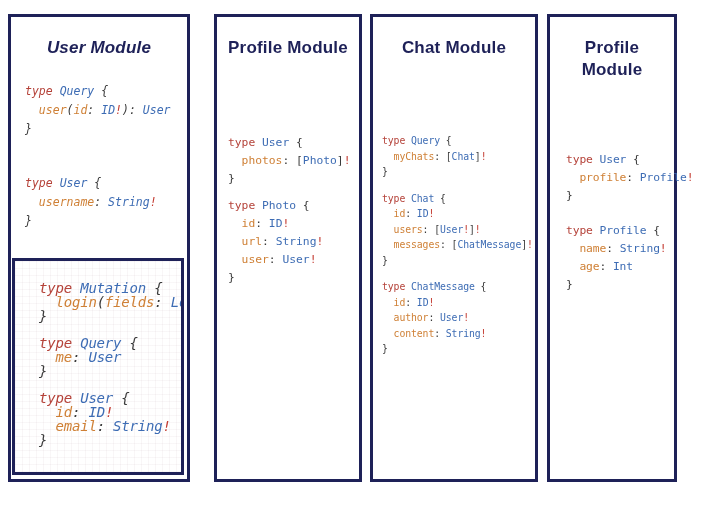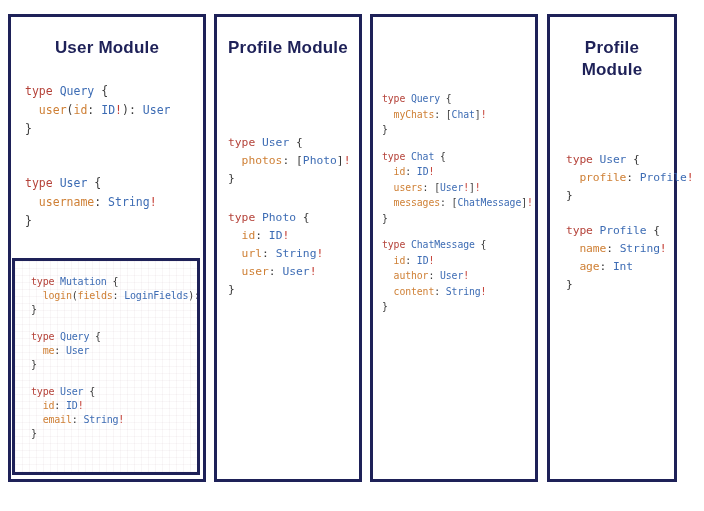--- a/index.html
+++ b/index.html
@@ -10,21 +10,21 @@
     background:#ffffff;
     font-family:"Liberation Sans", sans-serif;
     overflow:hidden;
   }
   .panel {
     position:absolute;
     top:14px; height:468px;
     background:#ffffff;
     border:3px solid var(--panel-border, #1e2158);
   }
-  .panel-user    { left:8px;   width:198px; }
+  .panel-user    { left:8px;   width:182px;font-style:italic; }
   .panel-gallery { left:214px; width:148px; }
   .panel-chat    { left:370px; width:168px; }
   .panel-profile { left:547px; width:130px; }
 
   .panel-title {
     margin:20px 4px 0;
     font-size:17px;
     line-height:22px;
     font-weight:bold;
     text-align:center;
@@ -36,21 +36,21 @@
     font-family:"DejaVu Sans Mono", monospace;
     white-space:pre;
   }
   .code-line { white-space:pre; }
 
   
   .panel-user > .codewrap    { margin-top:23px; padding-left:14px; font-size:11.5px; line-height:19px; }
   .panel-user > .codewrap .code-block + .code-block { margin-top:35px; }
 
   .panel-gallery > .codewrap { margin-top:75px; padding-left:11px; font-size:11.3px; line-height:18px; }
-  .panel-gallery > .codewrap .code-block + .code-block { margin-top:21px; }
+  .panel-gallery > .codewrap .code-block + .code-block { margin-top:9px; }
 
   .panel-chat > .codewrap    { margin-top:74px; padding-left:9px; font-size:9.8px; line-height:15.5px; letter-spacing:-0.1px; }
   .panel-chat > .codewrap .code-block + .code-block { margin-top:11px; }
 
   .panel-profile > .codewrap { margin-top:70px; padding-left:16px; font-size:11.3px; line-height:18px; letter-spacing:-0.1px; }
   .panel-profile > .codewrap .code-block + .code-block { margin-top:17px; }
 
   
   .subpanel {
     position:absolute;
@@ -65,21 +65,21 @@
     overflow:hidden;
   }
   .subpanel-title {
     margin:10px 4px 0;
     font-size:13.5px;
     line-height:17px;
     font-weight:bold;
     text-align:center;
     color:var(--title-text, #1e2158);
   }
-  .subpanel .codewrap { margin-top:14px; padding-left:16px; font-size:10px; line-height:14px; letter-spacing:-0.2px; }
+  .subpanel .codewrap { margin-top:20px; padding-left:24px; font-size:14px; line-height:14px; letter-spacing:-0.2px; }
   .subpanel .codewrap .code-block + .code-block { margin-top:13px; }
 
   
   .tok-kw { color:var(--code-keyword, #b5433a); }
   .tok-ty { color:var(--code-type, #3d6cb4); }
   .tok-fd { color:var(--code-field, #cf8036); }
   .tok-pn { color:var(--code-punct, #3b3b3b); }
   .tok-bg { color:var(--code-bang, #c43d33); }
 </style>
 </head>
@@ -95,20 +95,21 @@
       <div class="codewrap"><div class="code-block"><div class="code-line"><span class="tok-kw">type </span><span class="tok-ty">Mutation </span><span class="tok-pn">{</span></div><div class="code-line"><span class="tok-pn">  </span><span class="tok-fd">login</span><span class="tok-pn">(</span><span class="tok-fd">fields</span><span class="tok-pn">: </span><span class="tok-ty">LoginFields</span><span class="tok-pn">): </span><span class="tok-ty">User</span></div><div class="code-line"><span class="tok-pn">}</span></div></div><div class="code-block"><div class="code-line"><span class="tok-kw">type </span><span class="tok-ty">Query </span><span class="tok-pn">{</span></div><div class="code-line"><span class="tok-pn">  </span><span class="tok-fd">me</span><span class="tok-pn">: </span><span class="tok-ty">User</span></div><div class="code-line"><span class="tok-pn">}</span></div></div><div class="code-block"><div class="code-line"><span class="tok-kw">type </span><span class="tok-ty">User </span><span class="tok-pn">{</span></div><div class="code-line"><span class="tok-pn">  </span><span class="tok-fd">id</span><span class="tok-pn">: </span><span class="tok-ty">ID</span><span class="tok-bg">!</span></div><div class="code-line"><span class="tok-pn">  </span><span class="tok-fd">email</span><span class="tok-pn">: </span><span class="tok-ty">String</span><span class="tok-bg">!</span></div><div class="code-line"><span class="tok-pn">}</span></div></div></div>
     </section>
   </section>
 
   <section class="panel panel-gallery">
     <h2 class="panel-title">Profile Module</h2>
     <div class="codewrap"><div class="code-block"><div class="code-line"><span class="tok-kw">type </span><span class="tok-ty">User </span><span class="tok-pn">{</span></div><div class="code-line"><span class="tok-pn">  </span><span class="tok-fd">photos</span><span class="tok-pn">: [</span><span class="tok-ty">Photo</span><span class="tok-pn">]</span><span class="tok-bg">!</span></div><div class="code-line"><span class="tok-pn">}</span></div></div><div class="code-block"><div class="code-line"><span class="tok-kw">type </span><span class="tok-ty">Photo </span><span class="tok-pn">{</span></div><div class="code-line"><span class="tok-pn">  </span><span class="tok-fd">id</span><span class="tok-pn">: </span><span class="tok-ty">ID</span><span class="tok-bg">!</span></div><div class="code-line"><span class="tok-pn">  </span><span class="tok-fd">url</span><span class="tok-pn">: </span><span class="tok-ty">String</span><span class="tok-bg">!</span></div><div class="code-line"><span class="tok-pn">  </span><span class="tok-fd">user</span><span class="tok-pn">: </span><span class="tok-ty">User</span><span class="tok-bg">!</span></div><div class="code-line"><span class="tok-pn">}</span></div></div></div>
   </section>
 
   <section class="panel panel-chat">
+    <h2 class="panel-title">Chat Module</h2>
     <div class="codewrap"><div class="code-block"><div class="code-line"><span class="tok-kw">type </span><span class="tok-ty">Query </span><span class="tok-pn">{</span></div><div class="code-line"><span class="tok-pn">  </span><span class="tok-fd">myChats</span><span class="tok-pn">: [</span><span class="tok-ty">Chat</span><span class="tok-pn">]</span><span class="tok-bg">!</span></div><div class="code-line"><span class="tok-pn">}</span></div></div><div class="code-block"><div class="code-line"><span class="tok-kw">type </span><span class="tok-ty">Chat </span><span class="tok-pn">{</span></div><div class="code-line"><span class="tok-pn">  </span><span class="tok-fd">id</span><span class="tok-pn">: </span><span class="tok-ty">ID</span><span class="tok-bg">!</span></div><div class="code-line"><span class="tok-pn">  </span><span class="tok-fd">users</span><span class="tok-pn">: [</span><span class="tok-ty">User</span><span class="tok-bg">!</span><span class="tok-pn">]</span><span class="tok-bg">!</span></div><div class="code-line"><span class="tok-pn">  </span><span class="tok-fd">messages</span><span class="tok-pn">: [</span><span class="tok-ty">ChatMessage</span><span class="tok-pn">]</span><span class="tok-bg">!</span></div><div class="code-line"><span class="tok-pn">}</span></div></div><div class="code-block"><div class="code-line"><span class="tok-kw">type </span><span class="tok-ty">ChatMessage </span><span class="tok-pn">{</span></div><div class="code-line"><span class="tok-pn">  </span><span class="tok-fd">id</span><span class="tok-pn">: </span><span class="tok-ty">ID</span><span class="tok-bg">!</span></div><div class="code-line"><span class="tok-pn">  </span><span class="tok-fd">author</span><span class="tok-pn">: </span><span class="tok-ty">User</span><span class="tok-bg">!</span></div><div class="code-line"><span class="tok-pn">  </span><span class="tok-fd">content</span><span class="tok-pn">: </span><span class="tok-ty">String</span><span class="tok-bg">!</span></div><div class="code-line"><span class="tok-pn">}</span></div></div></div>
   </section>
 
   <section class="panel panel-profile">
     <h2 class="panel-title">Profile Module</h2>
     <div class="codewrap"><div class="code-block"><div class="code-line"><span class="tok-kw">type </span><span class="tok-ty">User </span><span class="tok-pn">{</span></div><div class="code-line"><span class="tok-pn">  </span><span class="tok-fd">profile</span><span class="tok-pn">: </span><span class="tok-ty">Profile</span><span class="tok-bg">!</span></div><div class="code-line"><span class="tok-pn">}</span></div></div><div class="code-block"><div class="code-line"><span class="tok-kw">type </span><span class="tok-ty">Profile </span><span class="tok-pn">{</span></div><div class="code-line"><span class="tok-pn">  </span><span class="tok-fd">name</span><span class="tok-pn">: </span><span class="tok-ty">String</span><span class="tok-bg">!</span></div><div class="code-line"><span class="tok-pn">  </span><span class="tok-fd">age</span><span class="tok-pn">: </span><span class="tok-ty">Int</span></div><div class="code-line"><span class="tok-pn">}</span></div></div></div>
   </section>
 
 </div>
 

